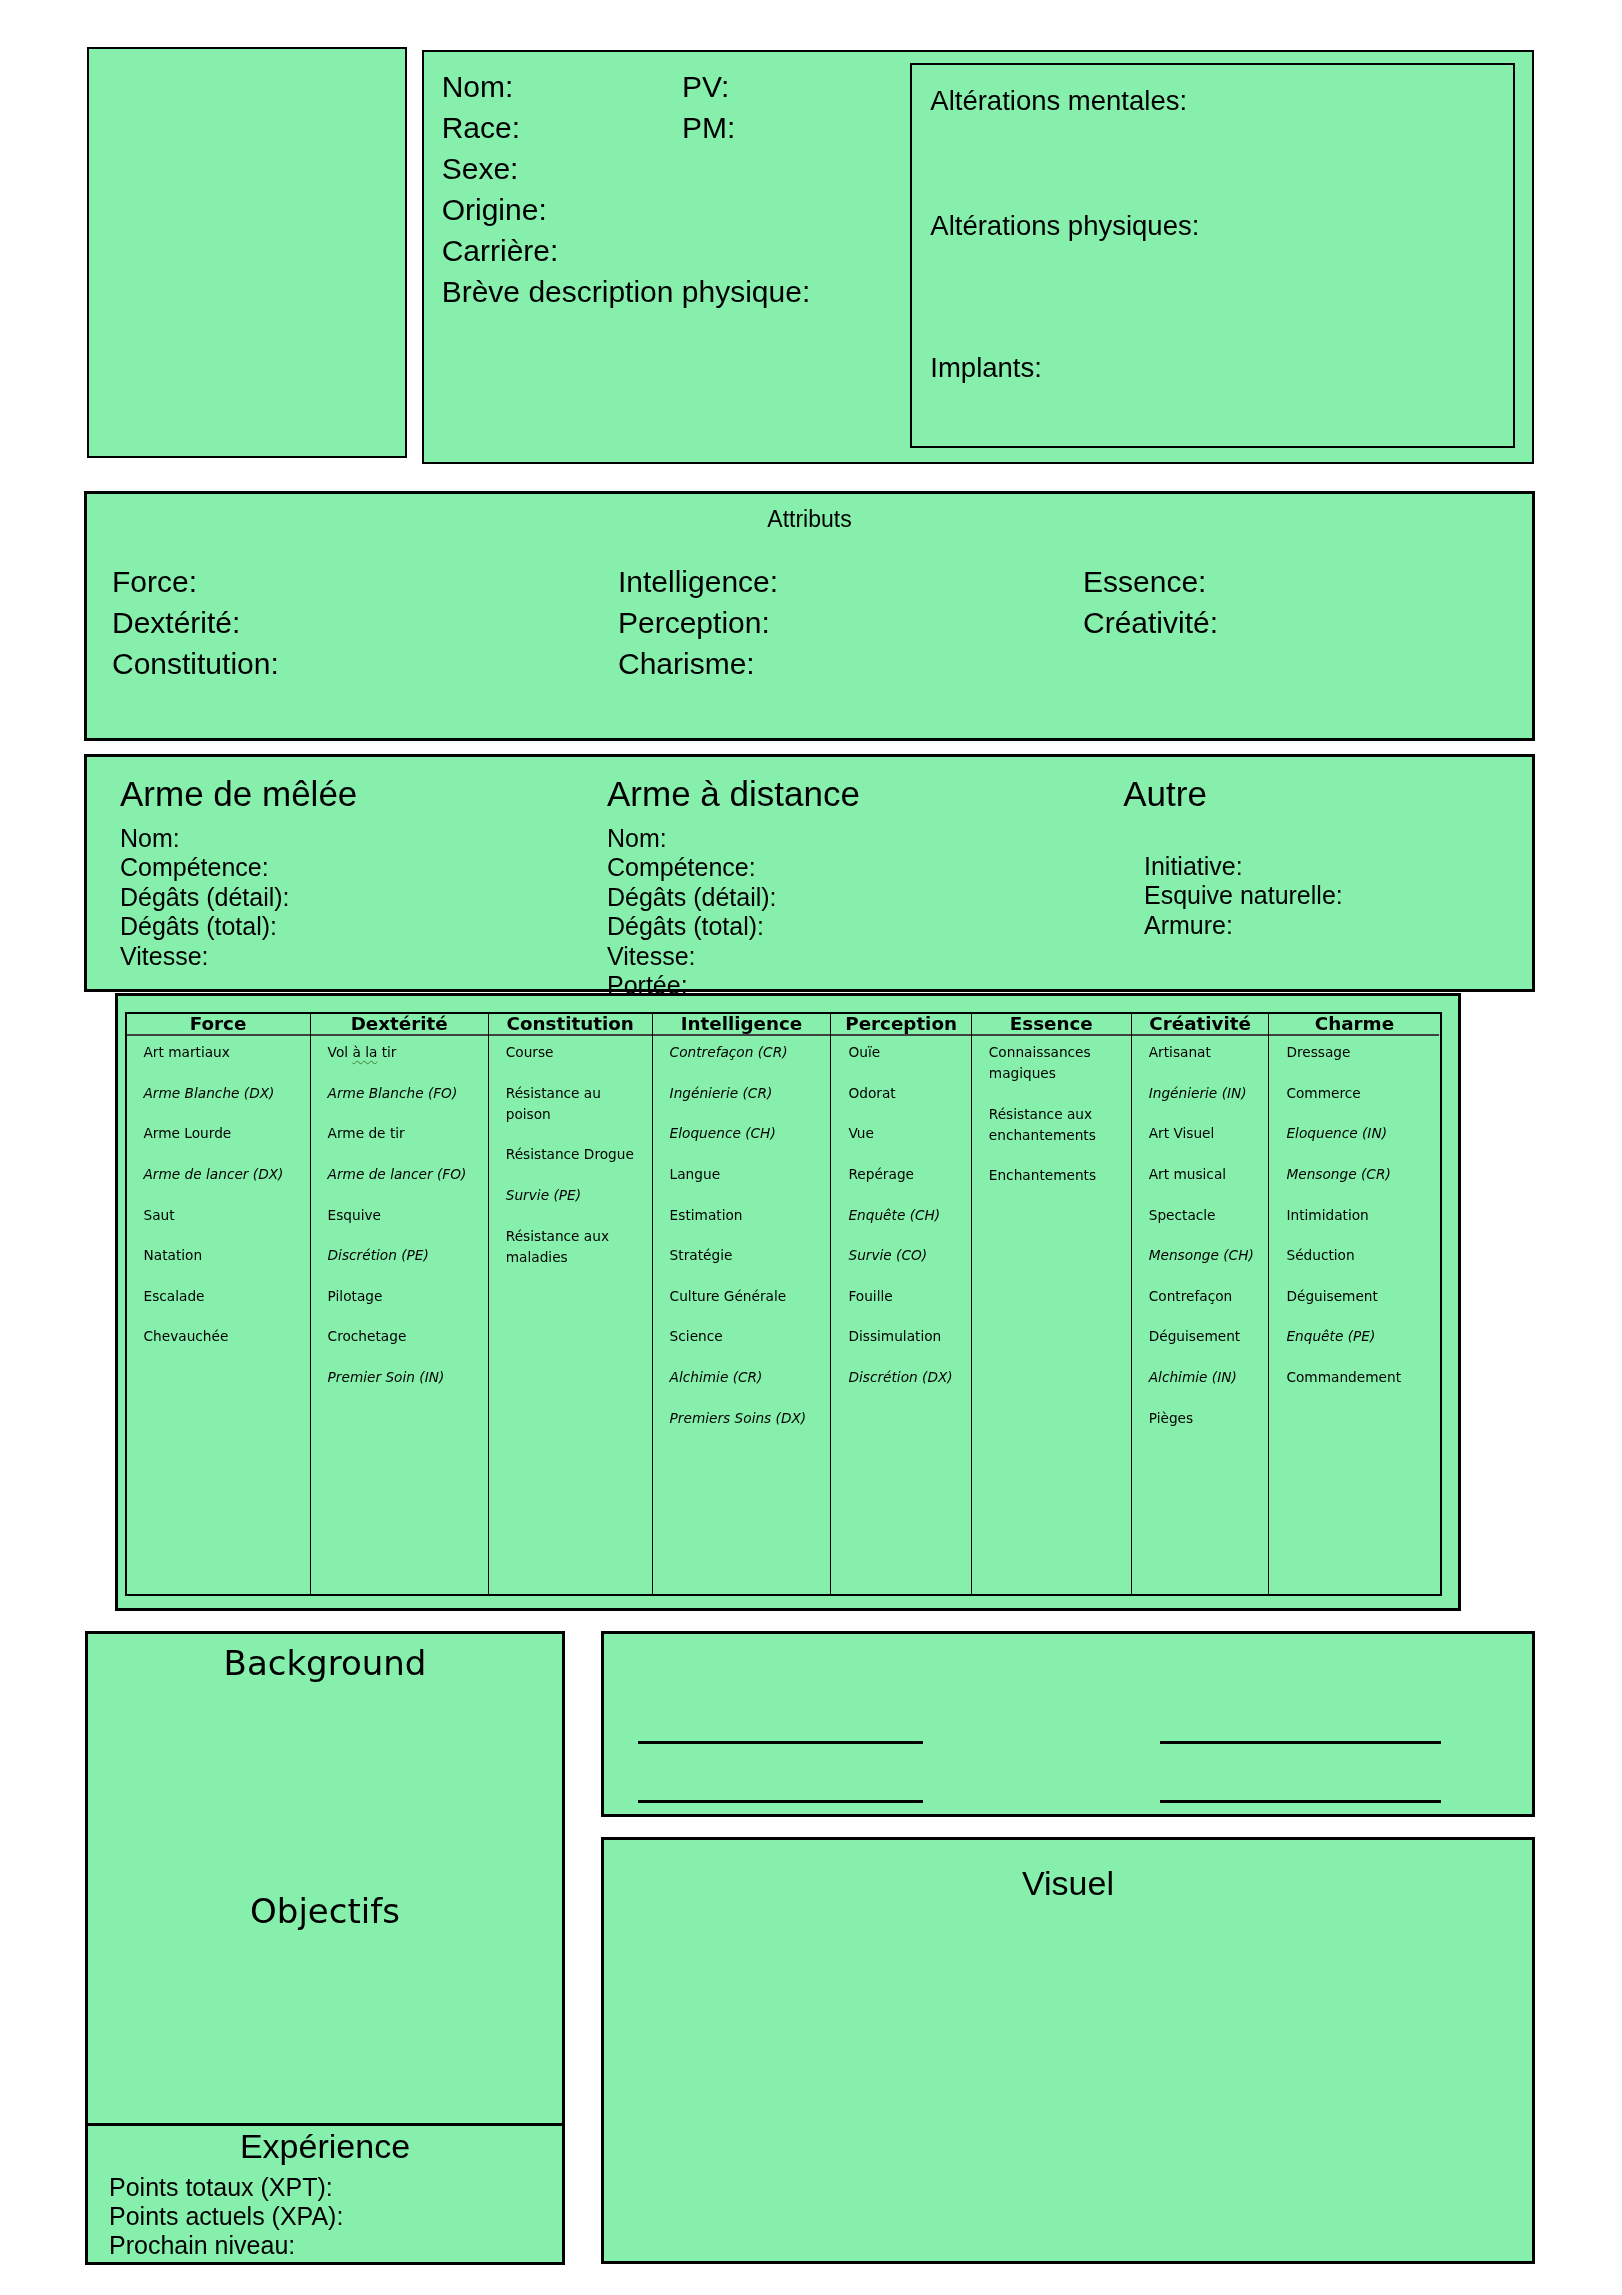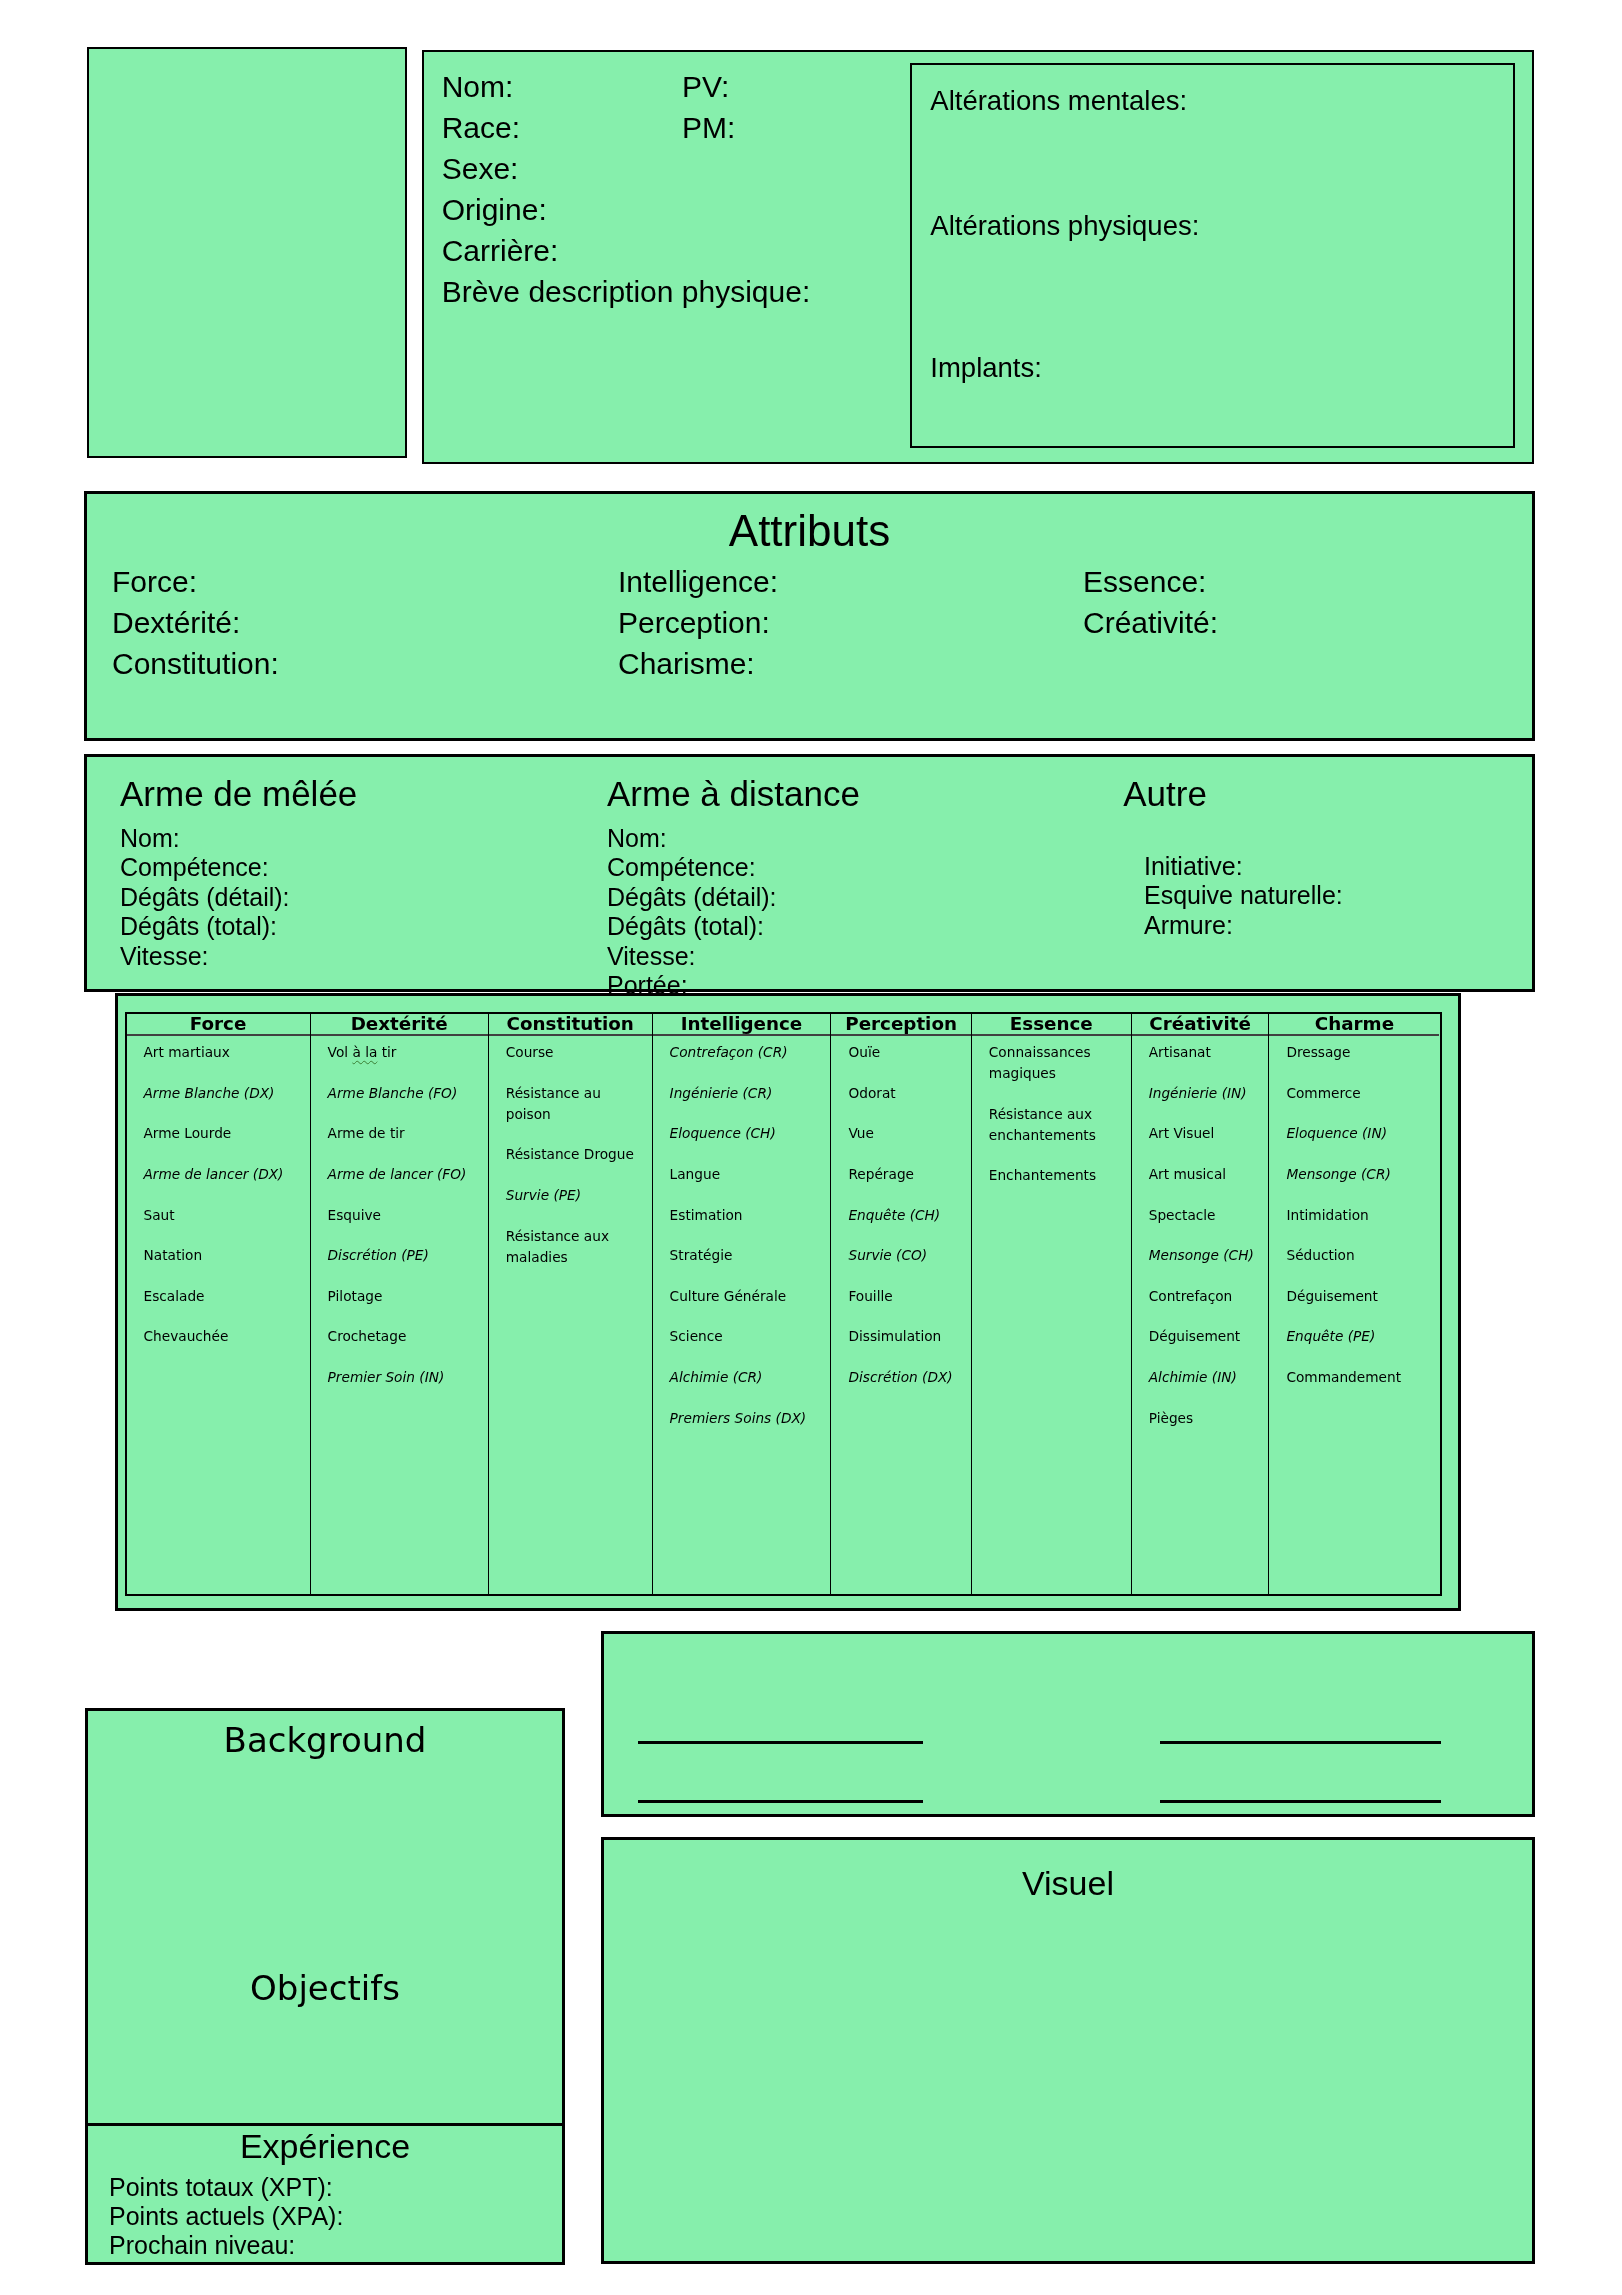--- a/index.html
+++ b/index.html
@@ -20,21 +20,21 @@
   #identity-list { position: absolute; left: 17.7px; top: 14.4px; font-size: 30px; line-height: 41px; }
   #points-list { position: absolute; left: 258px; top: 14.4px; font-size: 30px; line-height: 41px; }
   #alterations-box { position: absolute; left: 486px; top: 10.5px; width: 605px; height: 385px; border: 2.6px solid #000; }
   .alt-line { position: absolute; left: 18.3px; font-size: 27.5px; line-height: 34px; }
   .alt-line:nth-child(1) { top: 19.6px; }
   .alt-line:nth-child(2) { top: 144px; }
   .alt-line:nth-child(3) { top: 286px; }
 
   
   #attributes-box { left: 84px; top: 491px; width: 1451px; height: 250px; }
-  #attributes-title { position: absolute; left: 0; right: 0; top: 11.8px; text-align: center; font-size: 44px; }
+  #attributes-title { position: absolute; left: 0; right: 0; top: 11.8px; text-align: center; font-size: 23px; }
   .attr-col { position: absolute; top: 67px; font-size: 30px; line-height: 41px; }
   #attr-col-1 { left: 25px; }
   #attr-col-2 { left: 531px; }
   #attr-col-3 { left: 996px; }
 
   
   #weapons-box { left: 84px; top: 754px; width: 1451px; height: 238px; }
   .weapon-col { position: absolute; top: 0; }
   #melee-col { left: 33px; }
   #ranged-col { left: 520px; }
@@ -60,21 +60,21 @@
   .skill-col-header { height: 22px; border-bottom: 2px solid #404040; display: flex;
                       align-items: center; justify-content: center;
                       font-weight: bold; font-size: 18.3px; }
   .skill-items { padding: 6.5px 5.2px 0 17px; display: flex; flex-direction: column; gap: 19.6px; }
   .skill-item { font-size: 13.7px; line-height: 21px; white-space: pre; }
   .skill-item.italic { font-style: italic; }
   .wavy { text-decoration-line: underline; text-decoration-style: wavy;
           text-decoration-color: #3a7d34; text-decoration-thickness: 1.3px; text-underline-offset: 3.3px; }
 
   
-  #background-box { left: 85px; top: 1708px; width: 480px; height: 520px; }
+  #background-box { left: 85px; top: 1631px; width: 480px; height: 520px; }
   #background-title { position: absolute; left: 0; right: 0; top: 9.2px; text-align: center;
                       font-family: "DejaVu Sans", sans-serif; font-size: 34px; }
   #objectives-title { position: absolute; left: 0; right: 0; top: 257px; text-align: center;
                       font-family: "DejaVu Sans", sans-serif; font-size: 34px; }
   #experience-box { left: 85px; top: 2123px; width: 480px; height: 142px; }
   #experience-title { position: absolute; left: 0; right: 0; top: 1.3px; text-align: center; font-size: 34px; }
   #experience-fields { position: absolute; left: 21px; top: 47px; font-size: 25px; line-height: 29px; }
 
   
   #traits-box { left: 601px; top: 1631px; width: 934px; height: 186px; }

